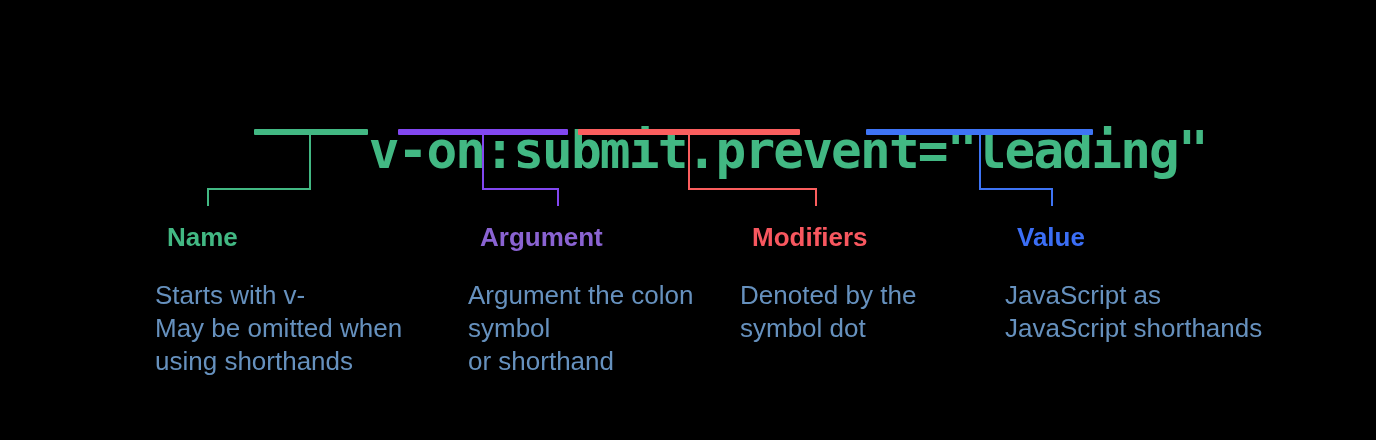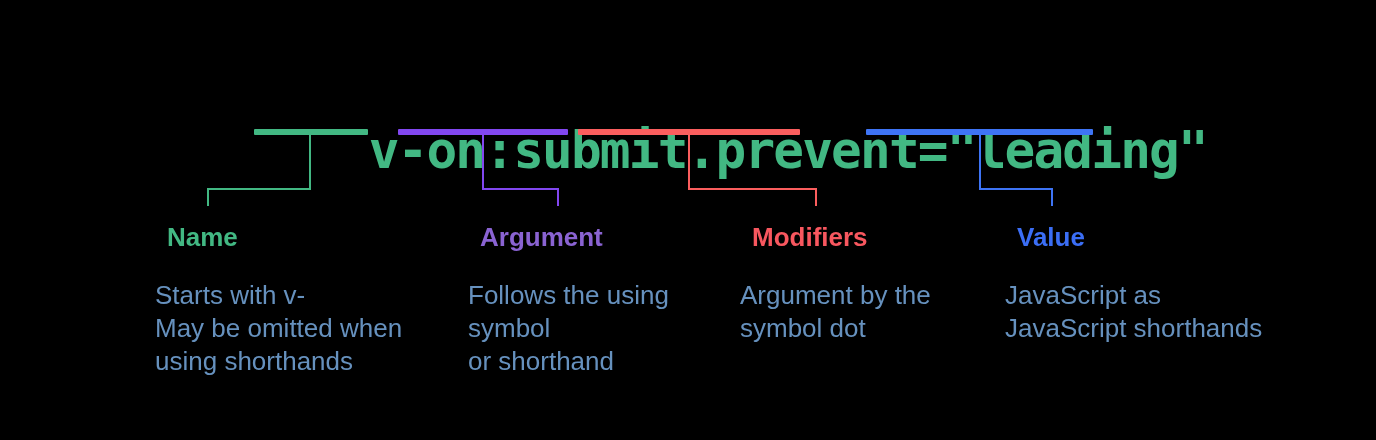--- a/index.html
+++ b/index.html
@@ -76,26 +76,26 @@
   <div class="label label-argument" style="color: rgb(138, 99, 210);">Argument</div>
   <div class="label label-modifiers" style="color: rgb(248, 87, 95);">Modifiers</div>
   <div class="label label-value" style="color: rgb(59, 110, 245);">Value</div>
 
   <div class="desc desc-name" style="color: rgb(102, 145, 190);">
     <div>Starts with v-</div>
     <div>May be omitted when</div>
     <div>using shorthands</div>
   </div>
   <div class="desc desc-argument" style="color: rgb(102, 145, 190);">
-    <div>Follows the using</div>
+    <div>Argument the colon</div>
     <div>symbol</div>
     <div>or shorthand</div>
   </div>
   <div class="desc desc-modifiers" style="color: rgb(102, 145, 190);">
-    <div>Argument by the</div>
+    <div>Denoted by the</div>
     <div>symbol dot</div>
   </div>
   <div class="desc desc-value" style="color: rgb(102, 145, 190);">
     <div>JavaScript as</div>
     <div>JavaScript shorthands</div>
   </div>
 
 </div>
 
 </body></html>

